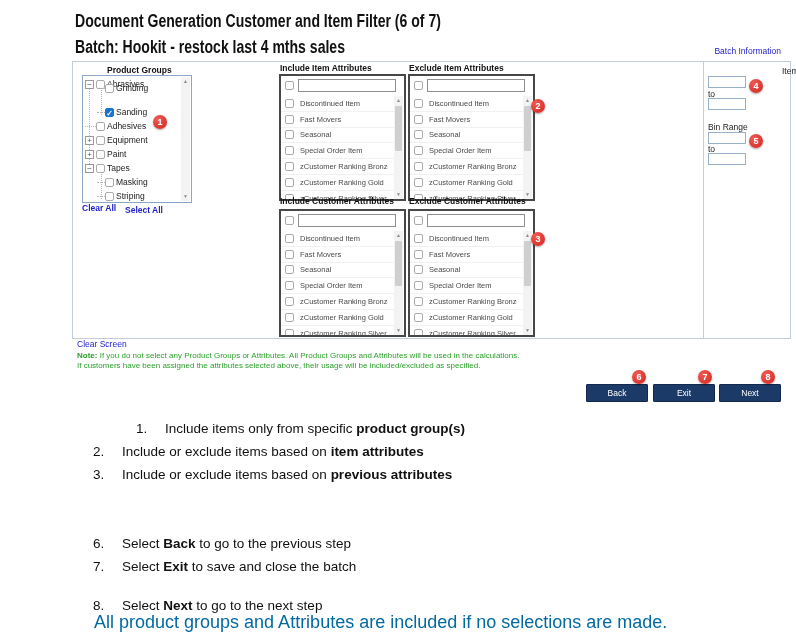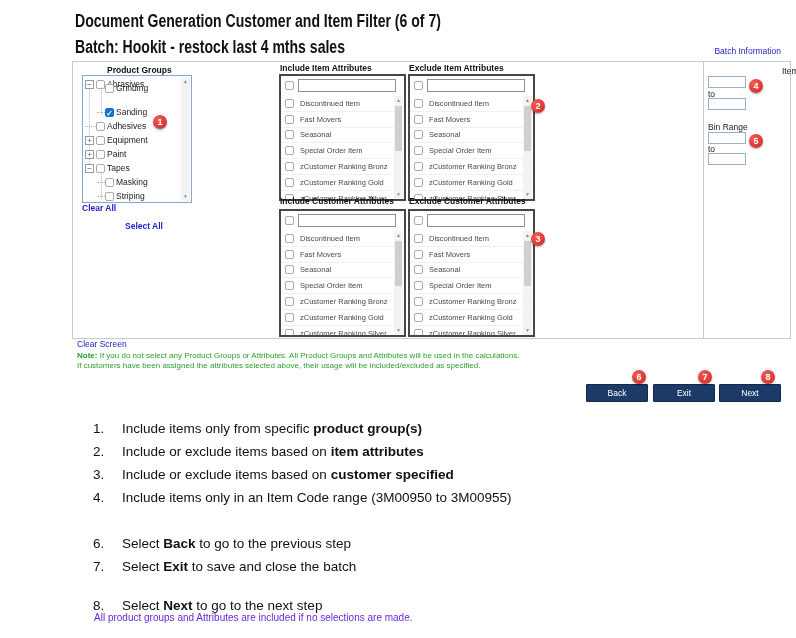--- a/index.html
+++ b/index.html
@@ -50,21 +50,21 @@
          background:radial-gradient(circle at 35% 30%, #f15b55, #d8322c 75%);
          color:#fff;font-size:9px;font-weight:bold;text-align:center;line-height:14px;
          box-shadow:0 1px 2px rgba(0,0,0,.35);}
   
   .note{font-size:8px;color:#2da02d;white-space:nowrap;}
   .nav-btn{position:absolute;width:62px;height:18px;background:#1c3a67;color:#fff;font-size:8.5px;
            border:1px solid #12294d;border-radius:1px;font-family:"Liberation Sans",sans-serif;cursor:pointer;}
   
   .instr{position:absolute;left:93px;font-size:13.5px;color:#111;white-space:nowrap;}
   .instr-num{display:inline-block;width:29px;}
-  .footer-line{position:absolute;left:94px;top:612px;font-size:10px;color:#6d28d9;white-space:nowrap;}
+  .footer-line{position:absolute;left:94px;top:612px;font-size:18px;color:#0369a1;white-space:nowrap;}
 </style>
 </head>
 <body>
 
 <div class="page">
 
   <div class="abs h-title" style="left:75px;top:11px;">Document Generation Customer and Item Filter (6 of 7)</div>
   <div class="abs h-title" style="left:75px;top:37px;">Batch: Hookit - restock last 4 mths sales</div>
   <div class="abs link" style="right:15px;top:46px;">Batch Information</div>
 
@@ -122,21 +122,21 @@
         <span class="cb"></span>
         <span class="tree-label">Striping</span>
       </div>
 
       <div class="vscroll" style="top:1px;bottom:1px;">
         <div class="arr">▲</div>
         <div class="arr dn">▼</div>
       </div>
     </div>
     <div class="abs link bold" style="left:9px;top:141px;">Clear All</div>
-    <div class="abs link bold" style="left:52px;top:159px;text-align:center;">Select All</div>
+    <div class="abs link bold" style="left:52px;top:143px;text-align:center;">Select All</div>
 
     <div class="abs sec-label" style="left:207px;top:1px;">Include Item Attributes</div>
     <div class="abs sec-label" style="left:336px;top:1px;">Exclude Item Attributes</div>
     <div class="abs sec-label" style="left:207px;top:134px;">Include Customer Attributes</div>
     <div class="abs sec-label" style="left:336px;top:134px;">Exclude Customer Attributes</div>
 
     <div class="attr-box" style="left:206px;top:12px;">
       <div class="attr-filter">
         <span class="cb"></span>
         <input class="attr-input" value="" style="">
@@ -325,23 +325,22 @@
   <div class="badge" style="left:761px;top:370px;">8</div>
 
   <div class="abs link" style="left:77px;top:339px;">Clear Screen</div>
   <div class="abs note" style="left:77px;top:351px;"><b>Note:</b><span> If you do not select any Product Groups or Attributes. All Product Groups and Attributes will be used in the calculations.</span></div>
   <div class="abs note" style="left:77px;top:361px;">If customers have been assigned the attributes selected above, their usage will be included/excluded as specified.</div>
 
   <button class="nav-btn" style="left:586px;top:384px;">Back</button>
   <button class="nav-btn" style="left:653px;top:384px;">Exit</button>
   <button class="nav-btn" style="left:719px;top:384px;">Next</button>
 
-  <div class="instr" style="top:421px;"><span class="instr-num">1.</span><span><span>Include items only from specific </span><b>product group(s)</b><span></span></span></div>
+  <div class="instr" style="top:421px;margin-left:43px;"><span class="instr-num">1.</span><span><span>Include items only from specific </span><b>product group(s)</b><span></span></span></div>
   <div class="instr" style="top:444px;"><span class="instr-num">2.</span><span><span>Include or exclude items based on </span><b>item attributes</b><span></span></span></div>
-  <div class="instr" style="top:467px;"><span class="instr-num">3.</span><span><span>Include or exclude items based on </span><b>customer specified</b><span></span></span></div>
-  <div class="instr" style="top:490px;"><span class="instr-num">4.</span><span><span>Include items only in an Item Code range (3M00950 to 3M00955)</span><b></b><span></span></span></div>
+  <div class="instr" style="top:467px;"><span class="instr-num">3.</span><span><span>Include or exclude items based on </span><b>previous attributes</b><span></span></span></div>
   <div class="instr" style="top:536px;"><span class="instr-num">6.</span><span><span>Select </span><b>Back</b><span> to go to the previous step</span></span></div>
   <div class="instr" style="top:559px;"><span class="instr-num">7.</span><span><span>Select </span><b>Exit</b><span> to save and close the batch</span></span></div>
   <div class="instr" style="top:582px;margin-top:16px;"><span class="instr-num">8.</span><span><span>Select </span><b>Next</b><span> to go to the next step</span></span></div>
 
   <div class="footer-line">All product groups and Attributes are included if no selections are made.</div>
 
 </div>
 
 </body></html>

